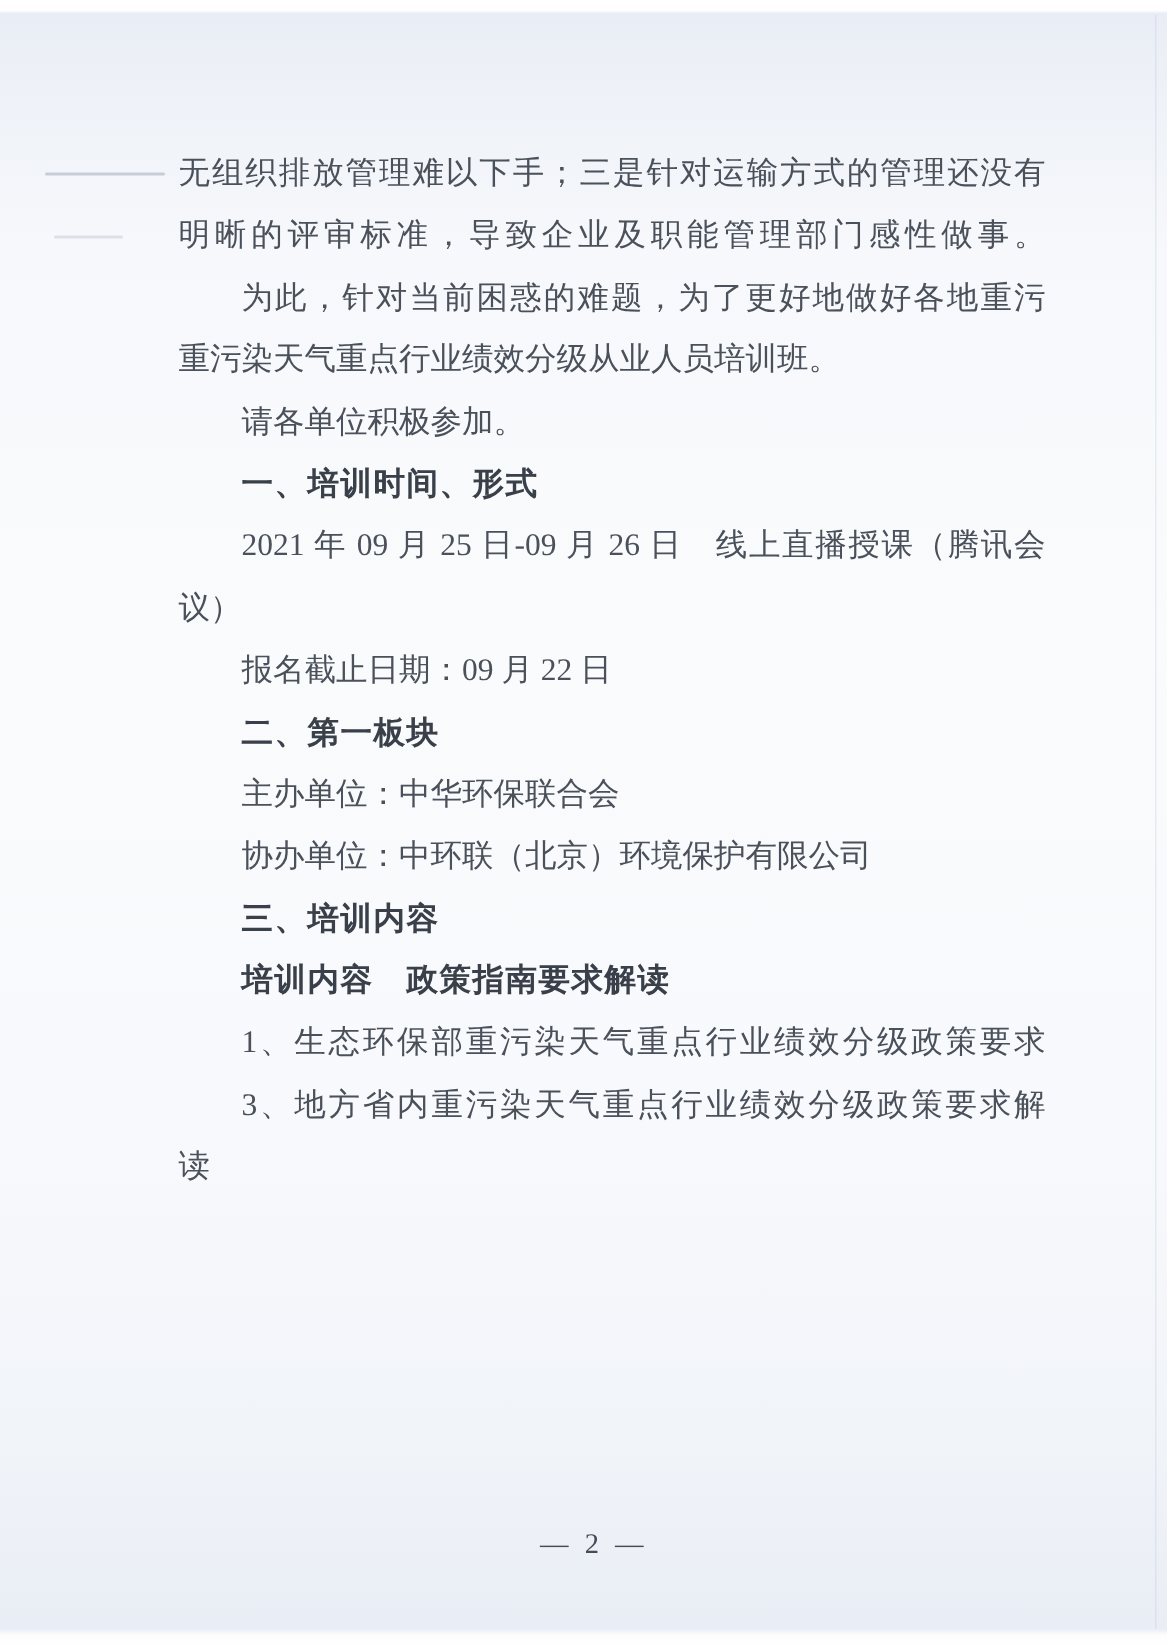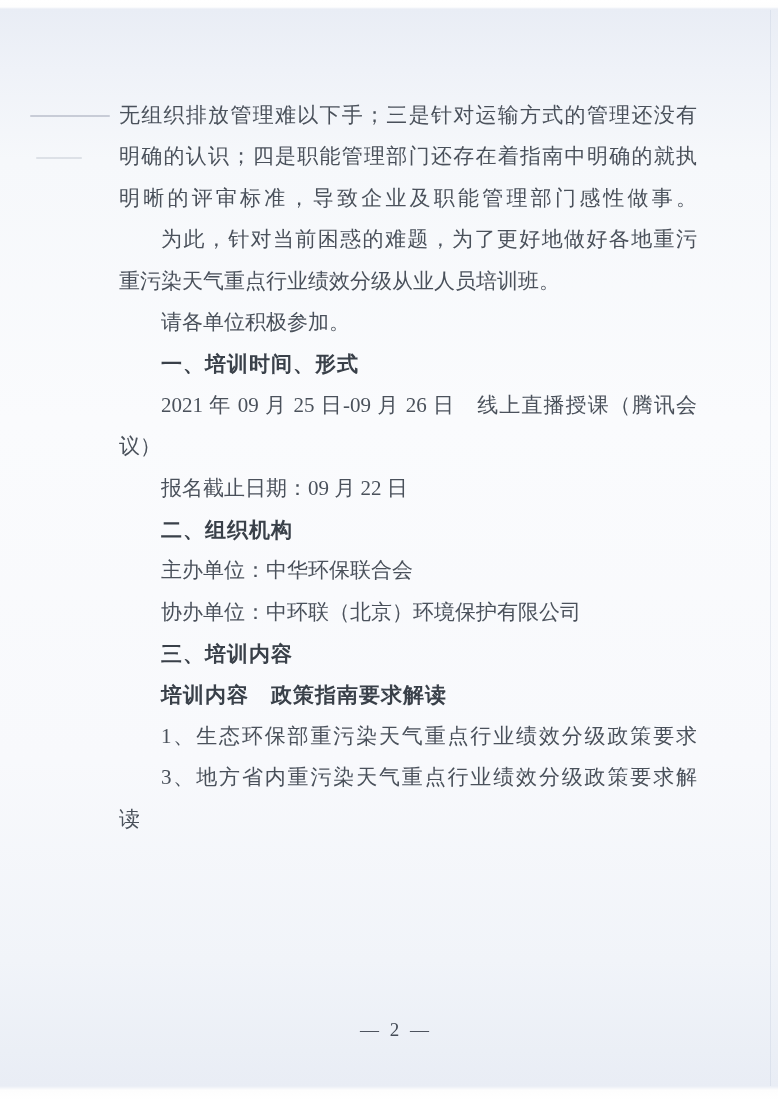--- a/index.html
+++ b/index.html
@@ -76,30 +76,29 @@
 <body>
 
 <div class="page">
 
   <div class="scan-dash dash1"></div>
   <div class="scan-dash dash2"></div>
   <div class="edge-line"></div>
 
   <div class="doc-body">
     <div class="line just">无组织排放管理难以下手；三是针对运输方式的管理还没有</div>
-    <div class="line just">明确的认识；四是职能管理部门还存在着指南中明确的就执</div>
     <div class="line just">明晰的评审标准，导致企业及职能管理部门感性做事。</div>
     <div class="line indent just">为此，针对当前困惑的难题，为了更好地做好各地重污</div>
     <div class="line">重污染天气重点行业绩效分级从业人员培训班。</div>
     <div class="line indent">请各单位积极参加。</div>
     <div class="line indent heading">一、培训时间、形式</div>
     <div class="line indent just">2021 年 09 月 25 日-09 月 26 日　线上直播授课（腾讯会</div>
     <div class="line">议）</div>
     <div class="line indent">报名截止日期：09 月 22 日</div>
-    <div class="line indent heading">二、组织机构</div>
+    <div class="line indent heading">二、第一板块</div>
     <div class="line indent">主办单位：中华环保联合会</div>
     <div class="line indent">协办单位：中环联（北京）环境保护有限公司</div>
     <div class="line indent heading">三、培训内容</div>
     <div class="line indent heading">培训内容　政策指南要求解读</div>
     <div class="line indent just">1、生态环保部重污染天气重点行业绩效分级政策要求</div>
     <div class="line indent just">3、地方省内重污染天气重点行业绩效分级政策要求解</div>
     <div class="line">读</div>
   </div>
 
   <div class="footer">— 2 —</div>

